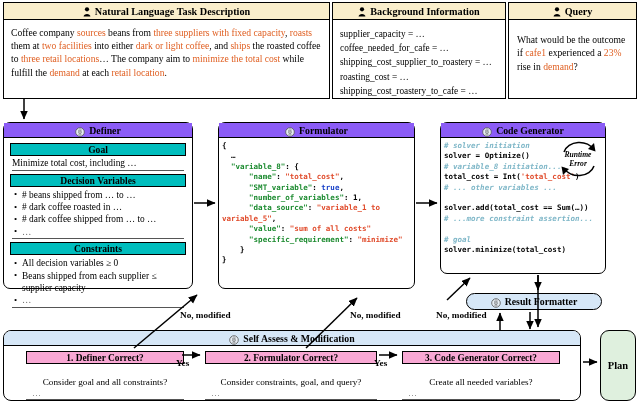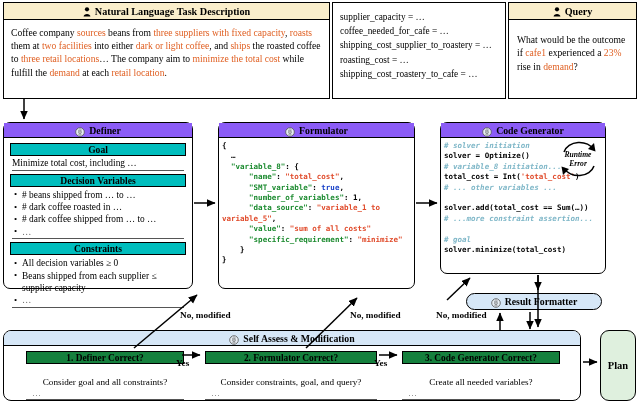--- a/index.html
+++ b/index.html
@@ -115,21 +115,21 @@
     position: absolute; left: 3px; top: 330px; width: 578px; height: 71px;
     border: 1.4px solid #000; border-radius: 8px; background: #fff; overflow: hidden;
   }
   #sa-hdr {
     height: 15px; background: #d6e7f7; border-bottom: 1.4px solid #000;
     display: flex; align-items: center; justify-content: center; gap: 4px;
     font-weight: bold; font-size: 9.8px;
   }
   .sa-col { position: absolute; top: 20px; }
   .sa-bar {
-    background: #15803d; border: 1.2px solid #000;
+    background: #f9a8d4; border: 1.2px solid #000;
     font-weight: bold; text-align: center; font-size: 9.4px;
     height: 13px; line-height: 12px;
   }
   .sa-q { font-size: 9.2px; line-height: 12px; text-align: center; padding-top: 12px; }
   .sa-dots { font-size: 9px; color: #666; padding-left: 6px; letter-spacing: 1px; }
   .sa-rule { border-bottom: 1.1px solid #555; margin-top: 1px; }
 
   
   #plan-box {
     position: absolute; left: 600px; top: 330px; width: 36px; height: 71px;
@@ -156,20 +156,29 @@
             <circle cx="4" cy="2.3" r="2.1" fill="#000"></circle>
             <path d="M0.6 9.6 C0.6 6.2 7.4 6.2 7.4 9.6 Z" fill="#000"></path>
           </svg>
       </span>
       <span>Natural Language Task Description</span>
     </div>
     <div class="nl-text"><span>Coffee company </span><span class="or">sources</span><span> beans from </span><span class="or">three suppliers with fixed capacity</span><span>, </span><span class="or">roasts</span><span> them at </span><span class="or">two facilities</span><span> into either </span><span class="or">dark or light coffee</span><span>, and </span><span class="or">ships</span><span> the roasted coffee to </span><span class="or">three retail locations</span><span>… The company aim to </span><span class="or">minimize the total cost</span><span> while fulfill the </span><span class="or">demand</span><span> at each </span><span class="or">retail location</span><span>.</span></div>
   </div>
 
   <div class="panel" id="bg-panel">
+    <div class="hdr cream top-hdr">
+      <span class="person">
+        <svg viewBox="0 0 8 10" width="8" height="10">
+            <circle cx="4" cy="2.3" r="2.1" fill="#000"></circle>
+            <path d="M0.6 9.6 C0.6 6.2 7.4 6.2 7.4 9.6 Z" fill="#000"></path>
+          </svg>
+      </span>
+      <span>Background Information</span>
+    </div>
     <div class="bg-text">
         <div>supplier_capacity = …</div>
         <div>coffee_needed_for_cafe = …</div>
         <div>shipping_cost_supplier_to_roastery = …</div>
         <div>roasting_cost = …</div>
         <div>shipping_cost_roastery_to_cafe = …</div>
       </div>
   </div>
 
   <div class="panel" id="q-panel">

